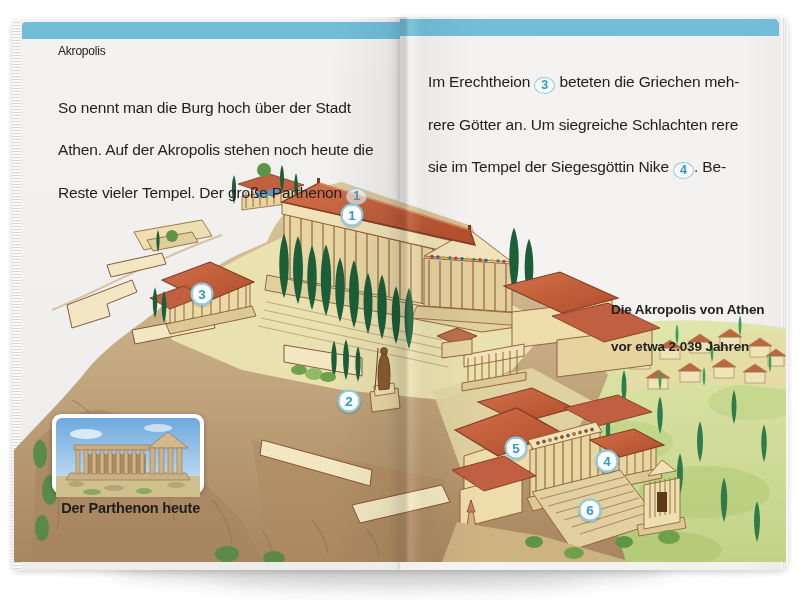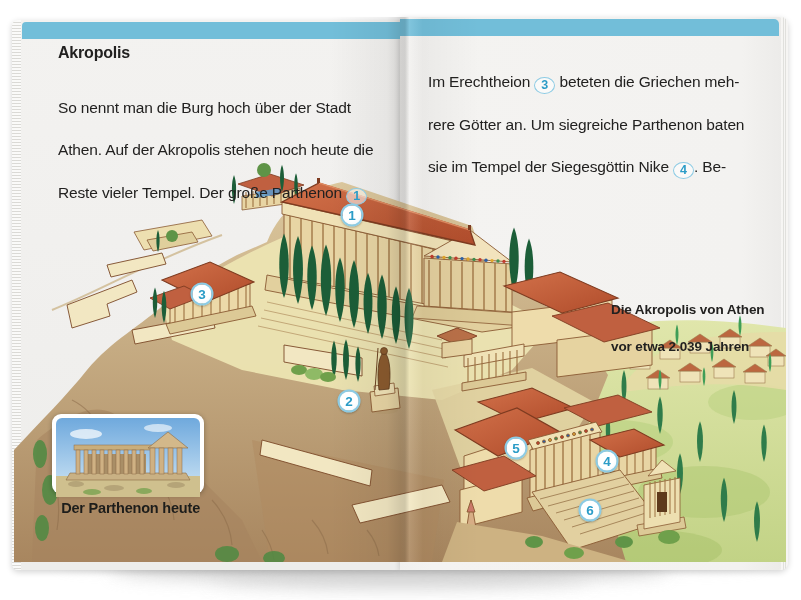--- a/index.html
+++ b/index.html
@@ -23,21 +23,21 @@
      background:repeating-linear-gradient(90deg,#f8f7f5 0 1.6px,#dededa 1.6px 2.6px);opacity:.85;}
   .accent-bar{position:absolute;height:17px;background:var(--top_bar,#72bed9);}
   .bar-left{left:22px;top:22px;width:378px;border-radius:4px 0 0 0;}
   .bar-right{left:400px;top:19px;width:379px;border-radius:0 5px 0 0;}
 
   
   .textblock{position:absolute;font-size:15.5px;line-height:22.4px;letter-spacing:-0.15px;}
   .tb-left{left:58px;top:77px;width:345px;}
   .tb-right{left:428px;top:51px;width:360px;}
   .tline{white-space:pre;margin-top:20px;}
-  .title{position:absolute;left:58px;top:44px;font-size:16px;font-weight:bold;letter-spacing:-0.2px;}
+  .title{position:absolute;left:58px;top:44px;font-size:12px;font-weight:normal;letter-spacing:-0.2px;}
   .cnum{display:inline-block;box-sizing:border-box;min-width:21px;height:17px;line-height:14px;
         border:1.7px solid var(--marker_ring,#8ccbe4);border-radius:50%;text-align:center;
         color:var(--marker_blue,#2b9cc7);font-size:12.5px;font-weight:bold;vertical-align:-2px;
         background:rgba(255,255,255,.55);letter-spacing:0;}
   .illu-caption{position:absolute;left:611px;top:281px;font-size:13.5px;font-weight:bold;line-height:17px;letter-spacing:-0.1px;}
 
   
   .illu{position:absolute;left:12px;top:140px;}
   .gutter-shade{position:absolute;left:330px;top:17px;width:150px;height:545px;pointer-events:none;
      background:linear-gradient(90deg,rgba(0,0,0,0) 0%,rgba(0,0,0,.05) 38%,rgba(0,0,0,.13) 47%,
@@ -362,21 +362,21 @@
 
   <div class="title">Akropolis</div>
   <div class="textblock tb-left">
       <div class="tline">So nennt man die Burg hoch über der Stadt</div>
       <div class="tline">Athen. Auf der Akropolis stehen noch heute die</div>
       <div class="tline">Reste vieler Tempel. Der große Parthenon <span class="cnum">1</span></div>
     </div>
 
   <div class="textblock tb-right">
       <div class="tline">Im Erechtheion <span class="cnum">3</span> beteten die Griechen meh-</div>
-      <div class="tline">rere Götter an. Um siegreiche Parthenon baten</div>
+      <div class="tline">rere Götter an. Um siegreiche Schlachten rere</div>
       <div class="tline">sie im Tempel der Siegesgöttin Nike <span class="cnum">4</span>. Be-</div>
     </div>
   <div class="illu-caption">
       <div class="tline">Die Akropolis von Athen</div>
       <div class="tline">vor etwa 2.039 Jahren</div>
     </div>
 
   <div class="inset">
     <div class="photo">
       <svg width="144" height="79" viewBox="0 0 144 79">

